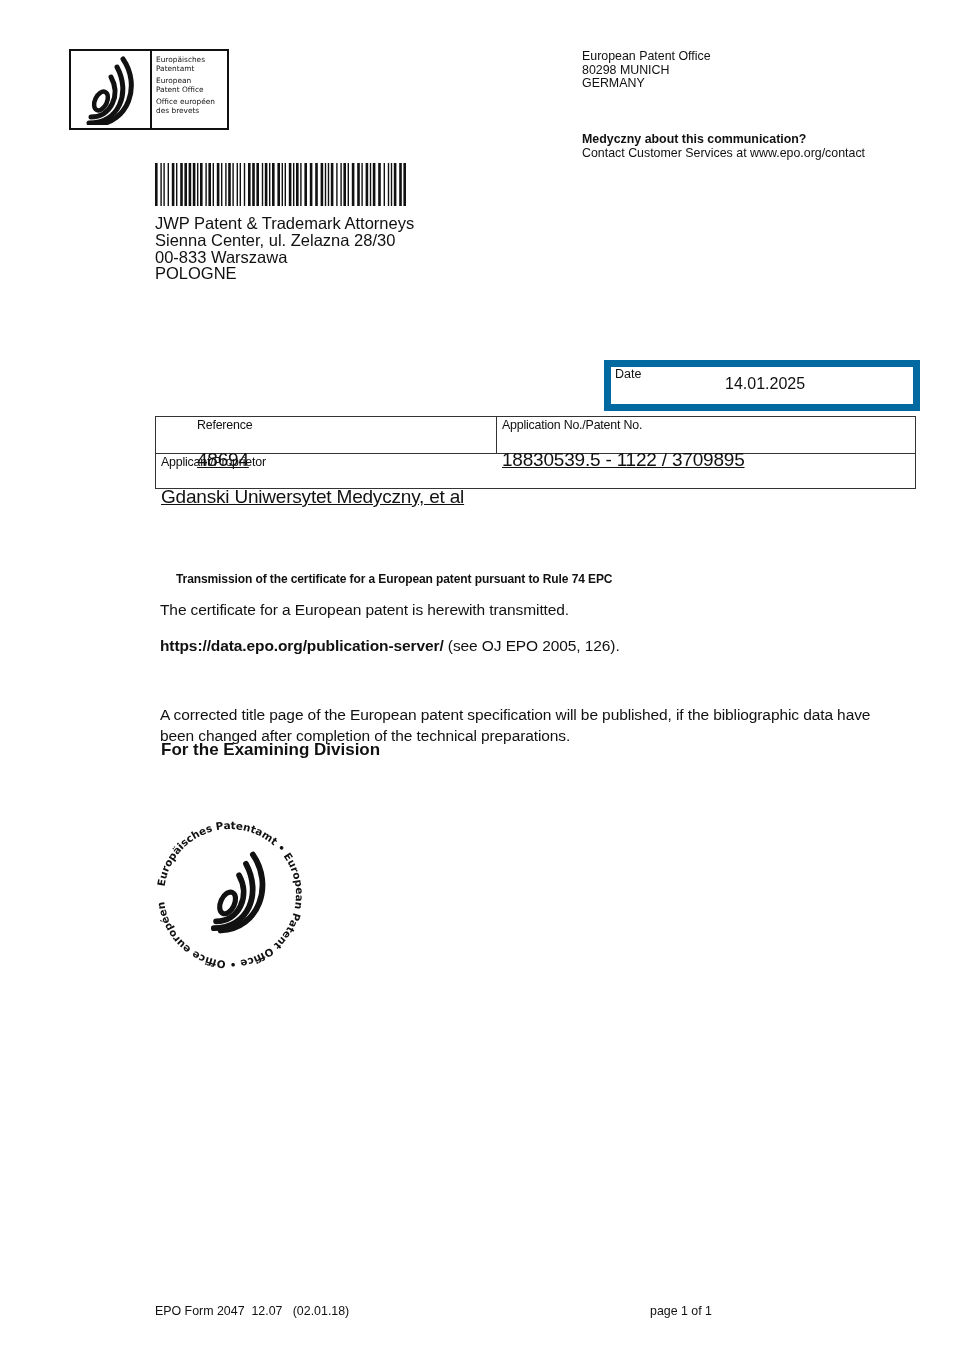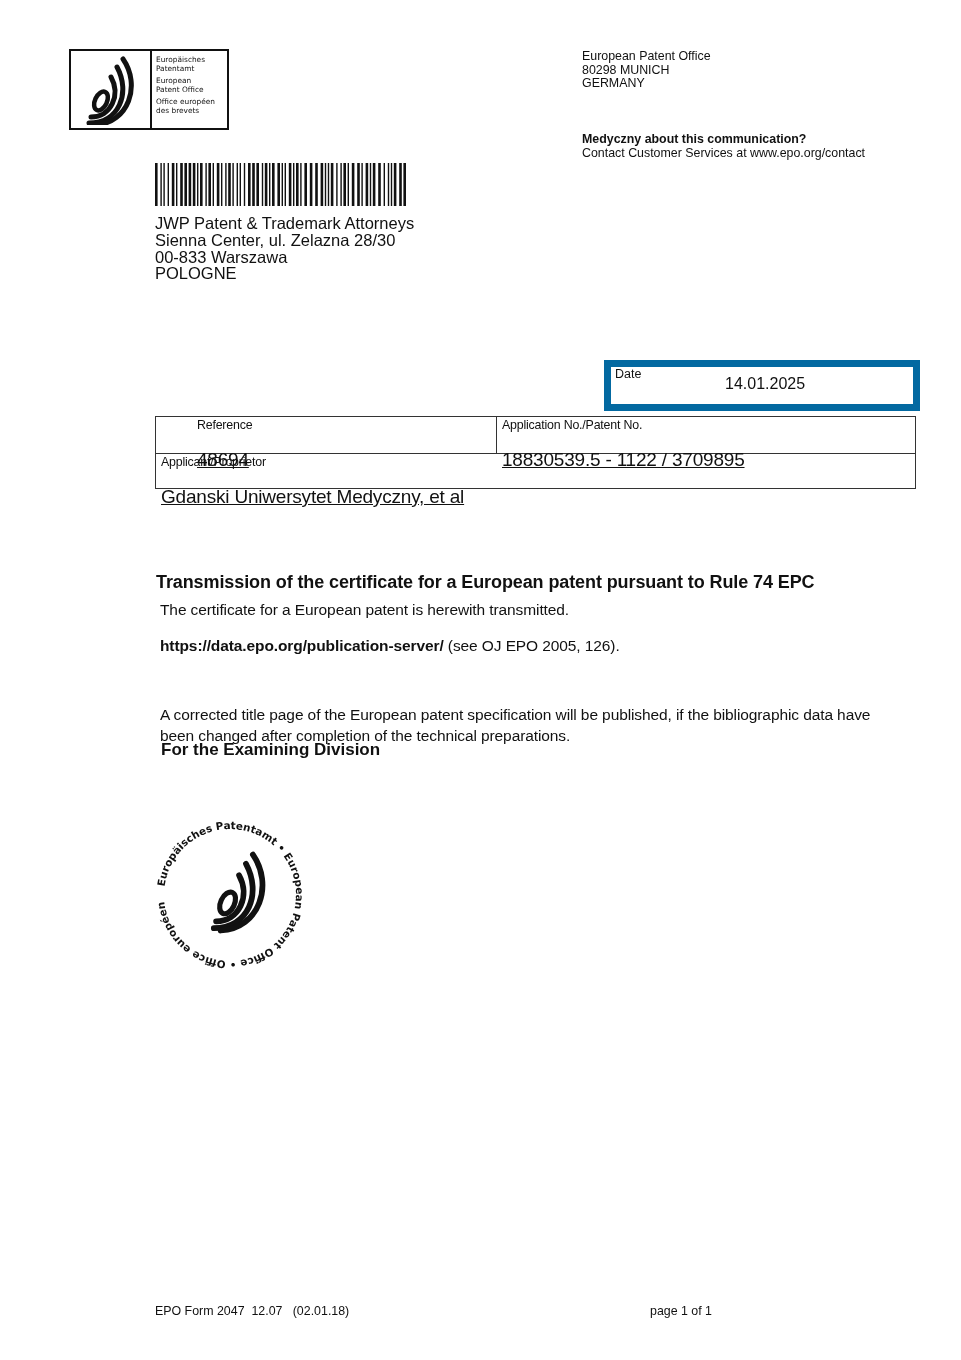--- a/index.html
+++ b/index.html
@@ -33,21 +33,21 @@
     .ref-table { left: 155px; top: 416px; width: 761px; height: 73px; border: 1px solid #333; }
     .ref-row1 { position: absolute; left: 0; top: 0; width: 100%; height: 37px; border-bottom: 1px solid #333; }
     .ref-cell { position: absolute; top: 0; height: 100%; margin-left: 36px; }
     .ref-cell.c1 { left: 0; width: 305px; border-right: 1px solid #333; }
     .ref-cell.c2 { left: 305px; right: 0; }
     .ref-row2 { position: absolute; left: 0; top: 37px; width: 100%; height: 35px; }
     .cell-label { position: absolute; left: 5px; top: 1px; font-size: 12.4px; letter-spacing: -0.2px; }
     .cell-value { position: absolute; left: 5px; top: 32px; font-size: 19px; letter-spacing: -0.2px; text-decoration: underline; }
 
     
-    .title { left: 156px; top: 572px; font-size: 18px; font-weight: bold; letter-spacing: -0.1px; }
+    .title { left: 176px; top: 572px; font-size: 12px; font-weight: bold; letter-spacing: -0.1px; }
     .para { left: 160px; font-size: 15.5px; line-height: 21px; letter-spacing: -0.1px; }
     .p1 { top: 599px; }
     .p2 { top: 635px; }
     .p2 .link { font-weight: bold; }
     .p3 { top: 704px; width: 730px; }
     .signoff { left: 161px; top: 740px; font-size: 17px; font-weight: bold; }
 
     
     .seal { left: 153px; top: 818px; width: 154px; height: 154px; }
 

